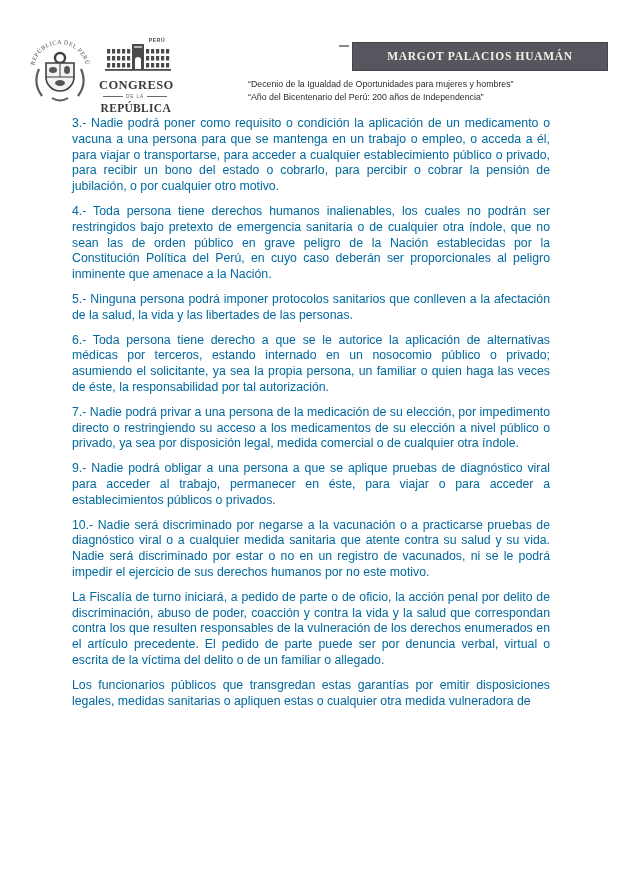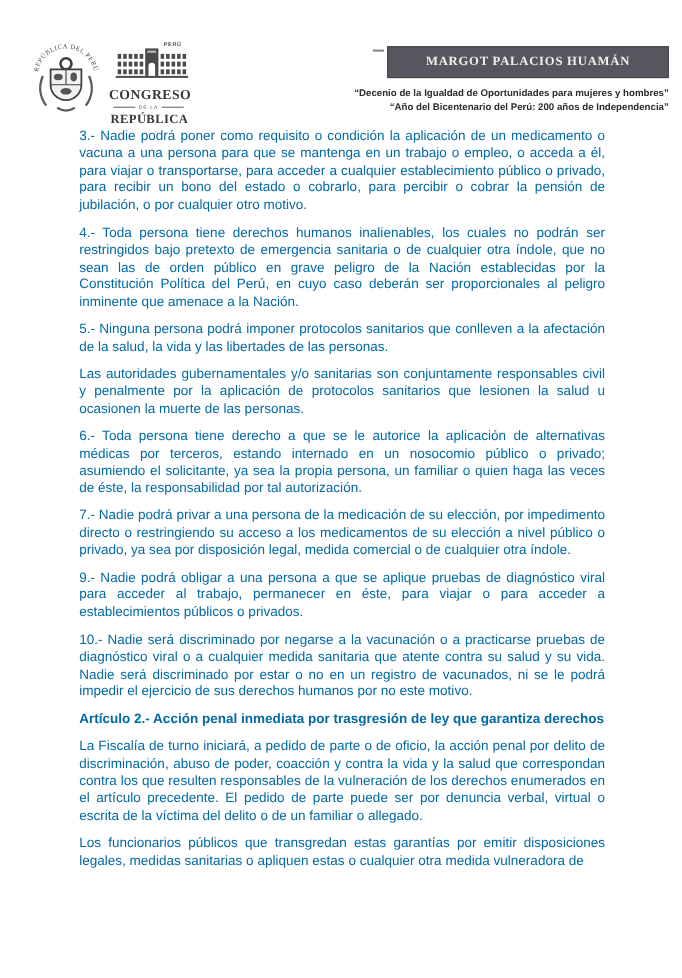--- a/index.html
+++ b/index.html
@@ -105,23 +105,22 @@
     font-weight: bold;
     font-size: 9.5px;
     letter-spacing: 0.4px;
     line-height: 11px;
   }
   .mottos {
     position: absolute;
     right: 12px;
     top: 78px;
     width: 360px;
-    text-align: right;
     font-size: 8.8px;
-    font-weight: 700;
+    font-weight: 400;
     color: #2c2c2c;
     line-height: 13px;
   }
 
   
   .body-text {
     position: absolute;
     left: 72px;
     top: 116px;
     width: 478px;
@@ -231,23 +230,21 @@
     <div class="mottos">
       <div class="motto">“Decenio de la Igualdad de Oportunidades para mujeres y hombres”</div>
       <div class="motto">“Año del Bicentenario del Perú: 200 años de Independencia”</div>
     </div>
   </header>
 
   <main class="body-text">
     <p class="para">3.- Nadie podrá poner como requisito o condición la aplicación de un medicamento o vacuna a una persona para que se mantenga en un trabajo o empleo, o acceda a él, para viajar o transportarse, para acceder a cualquier establecimiento público o privado, para recibir un bono del estado o cobrarlo, para percibir o cobrar la pensión de jubilación, o por cualquier otro motivo.</p>
     <p class="para">4.- Toda persona tiene derechos humanos inalienables, los cuales no podrán ser restringidos bajo pretexto de emergencia sanitaria o de cualquier otra índole, que no sean las de orden público en grave peligro de la Nación establecidas por la Constitución Política del Perú, en cuyo caso deberán ser proporcionales al peligro inminente que amenace a la Nación.</p>
     <p class="para">5.- Ninguna persona podrá imponer protocolos sanitarios que conlleven a la afectación de la salud, la vida y las libertades de las personas.</p>
-    <p class="para">Las autoridades gubernamentales y/o sanitarias son conjuntamente responsables civil y penalmente por la aplicación de protocolos sanitarios que lesionen la salud u ocasionen la muerte de las personas.</p>
     <p class="para">6.- Toda persona tiene derecho a que se le autorice la aplicación de alternativas médicas por terceros, estando internado en un nosocomio público o privado; asumiendo el solicitante, ya sea la propia persona, un familiar o quien haga las veces de éste, la responsabilidad por tal autorización.</p>
     <p class="para">7.- Nadie podrá privar a una persona de la medicación de su elección, por impedimento directo o restringiendo su acceso a los medicamentos de su elección a nivel público o privado, ya sea por disposición legal, medida comercial o de cualquier otra índole.</p>
     <p class="para">9.- Nadie podrá obligar a una persona a que se aplique pruebas de diagnóstico viral para acceder al trabajo, permanecer en éste, para viajar o para acceder a establecimientos públicos o privados.</p>
     <p class="para">10.- Nadie será discriminado por negarse a la vacunación o a practicarse pruebas de diagnóstico viral o a cualquier medida sanitaria que atente contra su salud y su vida. Nadie será discriminado por estar o no en un registro de vacunados, ni se le podrá impedir el ejercicio de sus derechos humanos por no este motivo.</p>
-    <p class="para heading">Artículo 2.- Acción penal inmediata por trasgresión de ley que garantiza derechos</p>
     <p class="para">La Fiscalía de turno iniciará, a pedido de parte o de oficio, la acción penal por delito de discriminación, abuso de poder, coacción y contra la vida y la salud que correspondan contra los que resulten responsables de la vulneración de los derechos enumerados en el artículo precedente. El pedido de parte puede ser por denuncia verbal, virtual o escrita de la víctima del delito o de un familiar o allegado.</p>
     <p class="para">Los funcionarios públicos que transgredan estas garantías por emitir disposiciones legales, medidas sanitarias o apliquen estas o cualquier otra medida vulneradora de</p>
   </main>
 
 </div>
 
 </body></html>

